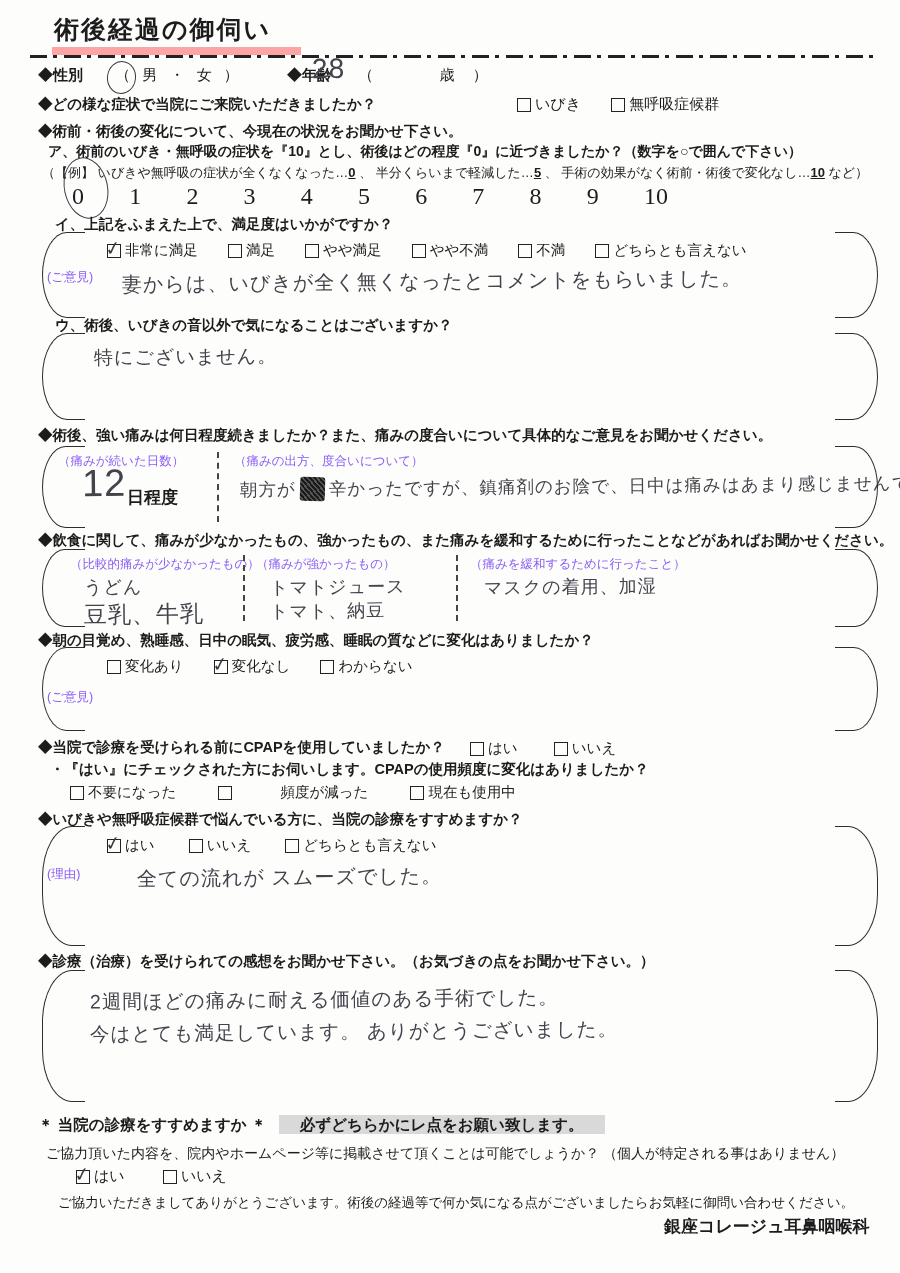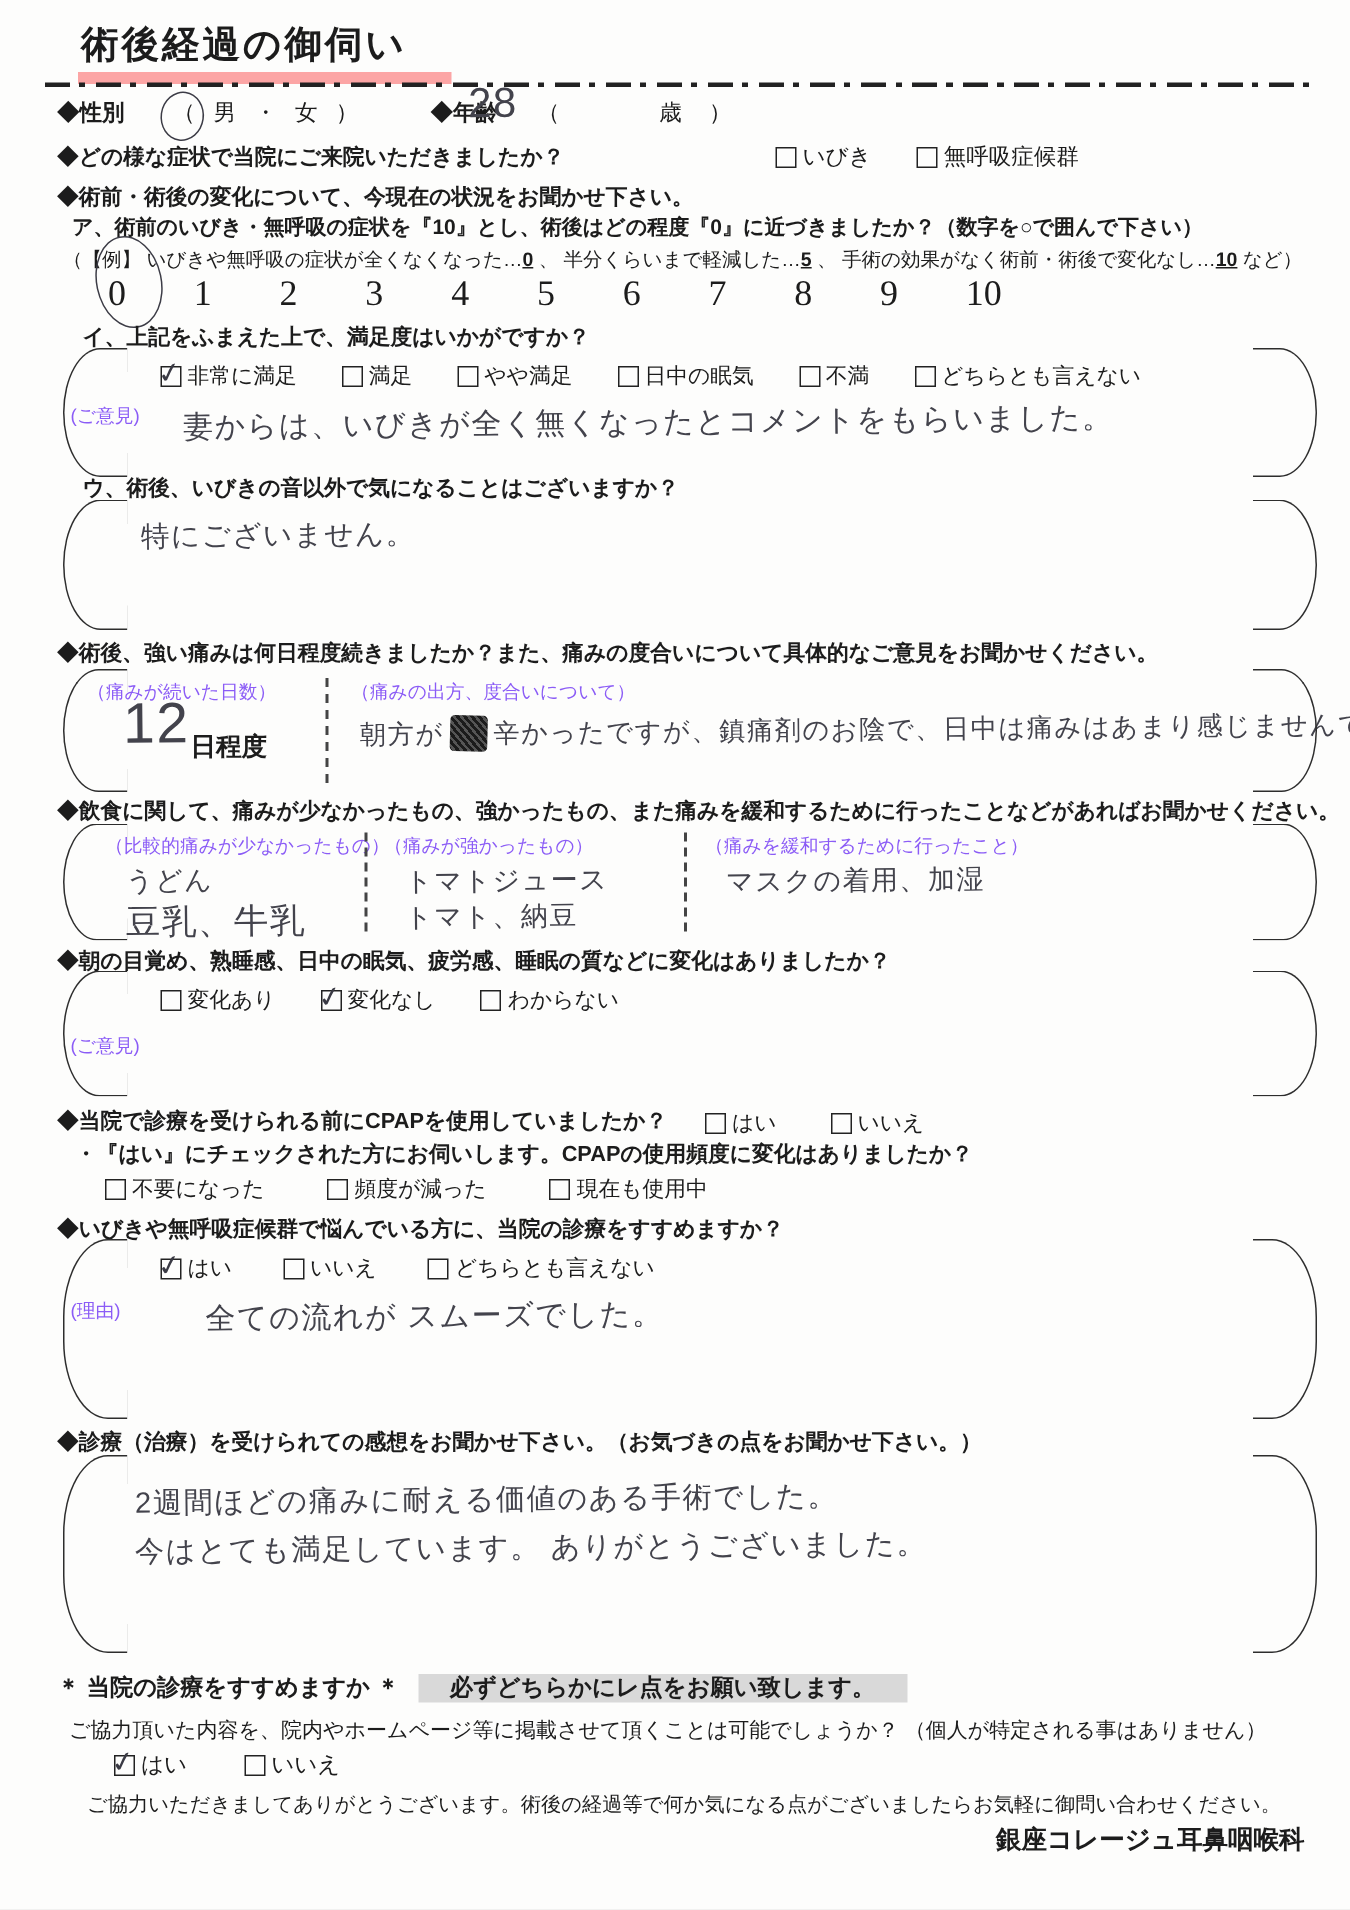--- a/index.html
+++ b/index.html
@@ -112,21 +112,21 @@
       <span class="opt">
         <span class="cb"></span>
         <span>満足</span>
       </span>
       <span class="opt">
         <span class="cb"></span>
         <span>やや満足</span>
       </span>
       <span class="opt">
         <span class="cb"></span>
-        <span>日中の眠気</span>
+        <span>やや不満</span>
       </span>
       <span class="opt">
         <span class="cb"></span>
         <span>不満</span>
       </span>
       <span class="opt">
         <span class="cb"></span>
         <span>どちらとも言えない</span>
       </span>
     </div>
@@ -194,21 +194,21 @@
       <span class="cb"></span>
       <span>いいえ</span>
     </span>
   </div>
   <div class="abs h" style="left:50px;top:760px;">・『はい』にチェックされた方にお伺いします。CPAPの使用頻度に変化はありましたか？</div>
   <div class="abs" style="left:70px;top:783px;">
     <span class="opt" style="margin-right:38px;">
       <span class="cb"></span>
       <span>不要になった</span>
     </span>
-    <span class="opt" style="margin-right:38px;">
+    <span class="opt" style="margin-right:38px;gap:44px;">
       <span class="cb"></span>
       <span>頻度が減った</span>
     </span>
     <span class="opt">
       <span class="cb"></span>
       <span>現在も使用中</span>
     </span>
   </div>
 
   <div class="abs h" style="left:38px;top:810px;">◆いびきや無呼吸症候群で悩んでいる方に、当院の診療をすすめますか？</div>

